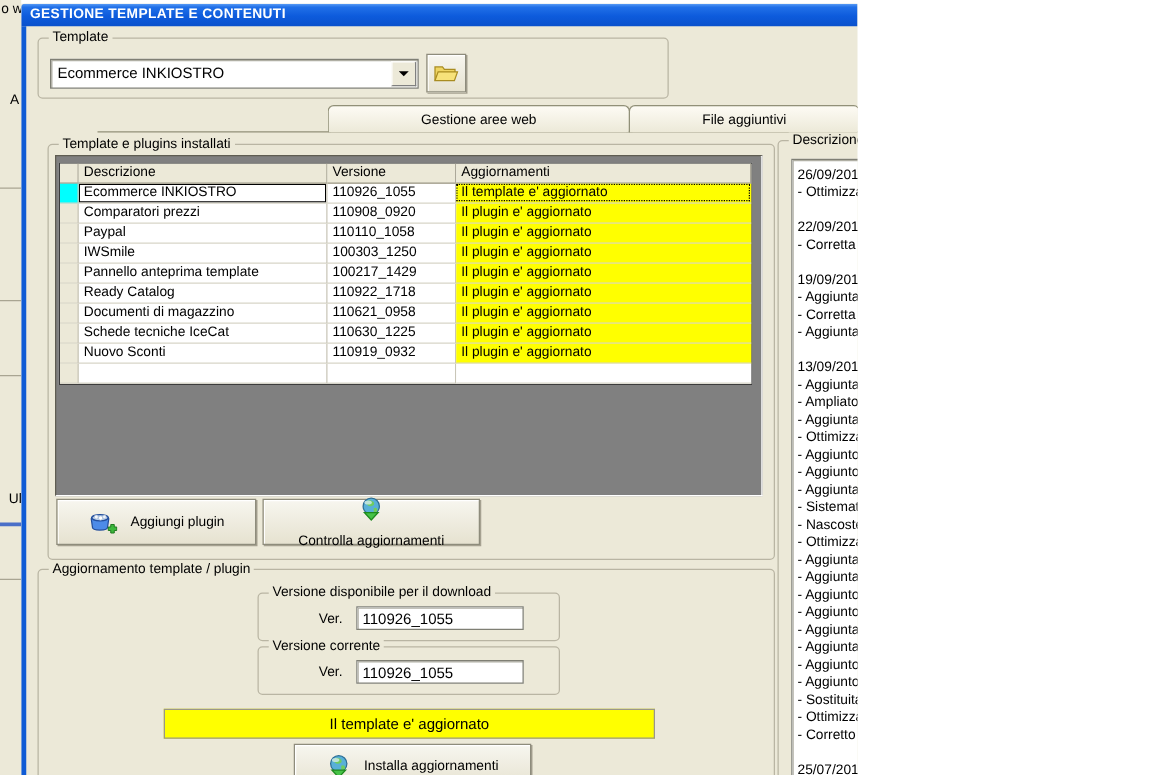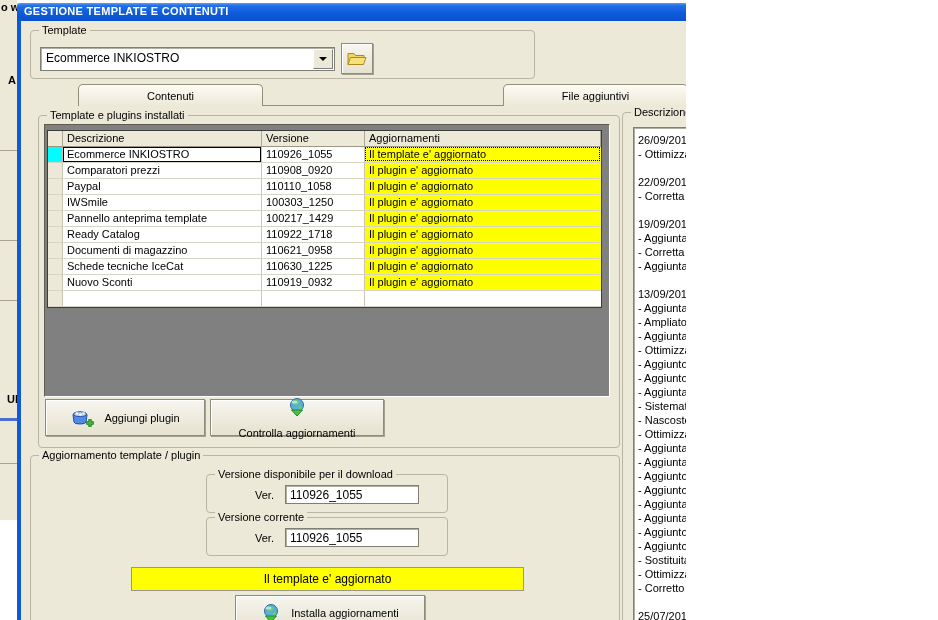--- a/index.html
+++ b/index.html
@@ -1,20 +1,20 @@
 <!DOCTYPE html>
 <html><head>
 <meta charset="utf-8">
 <style>
   html,body{margin:0;padding:0;}
   body{width:938px;height:620px;background:#ffffff;position:relative;overflow:hidden;
        font-family:"Liberation Sans",sans-serif;font-size:11px;color:#000;}
 
   
-  .bgstrip{position:absolute;left:0;top:0;width:17px;height:520px;background:#ECE9D8;overflow:hidden;font-weight:bold;}
+  .bgstrip{position:absolute;left:0;top:0;width:17px;height:620px;background:#ECE9D8;overflow:hidden;}
   .bgfrag{position:absolute;color:#000;white-space:nowrap;}
   .bgline{position:absolute;left:0;width:17px;height:1px;background:#A9A592;}
   .bgline.blue{height:3px;background:#4A6FC8;}
 
   
   .dialog{position:absolute;left:17px;top:3px;width:669px;height:617px;background:#ECE9D8;overflow:hidden;}
   .titlebar{position:absolute;left:0;top:0;width:100%;height:18px;
             background:linear-gradient(180deg,#5A9CF5 0%,#2170E8 15%,#0D5BDC 55%,#0A51CC 100%);
             border-top-left-radius:3px;}
   .titletext{position:absolute;left:7px;top:2px;color:#fff;font-weight:bold;font-size:11px;letter-spacing:.3px;white-space:nowrap;}
@@ -108,22 +108,22 @@
   <div class="btn" style="left:324px;top:40px;width:30px;height:29px;">
     <span>
       <svg width="20" height="15" viewBox="0 0 20 15">
         <path d="M1 13.5 V2.5 h6 l1.5 2 H17 v2.5" fill="#EFD563" stroke="#A98C21" stroke-width="1"></path>
         <path d="M3.5 6.5 h15.5 l-2.5 7 H1 z" fill="#F7E27A" stroke="#A98C21" stroke-width="1"></path>
       </svg>
     </span>
   </div>
 
   <div class="tabbase"></div>
-  <div class="tab" style="left:61px;width:183px;">
-      <span>Contenuti</span>
+  <div class="tab" style="left:245px;width:240px;">
+      <span>Gestione aree web</span>
     </div>
   <div class="tab" style="left:486px;width:183px;">
       <span>File aggiuntivi</span>
     </div>
 
   <div class="groupbox" style="left:21px;top:112px;width:580px;height:331px;">
     <span class="grouplabel">Template e plugins installati</span>
   </div>
   <div class="gridpanel">
     <div class="grid">

